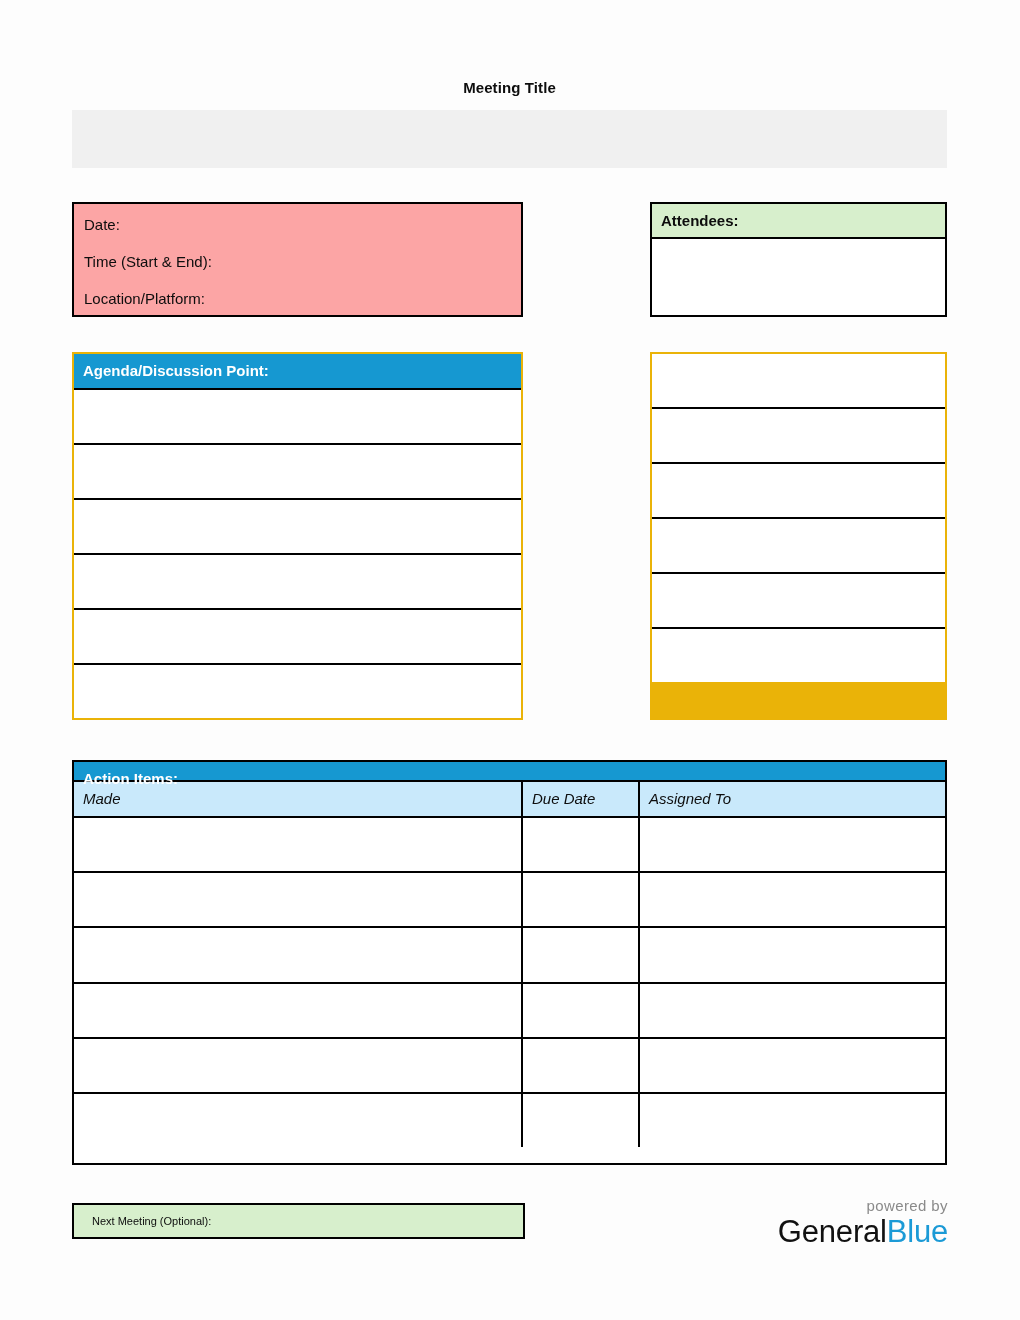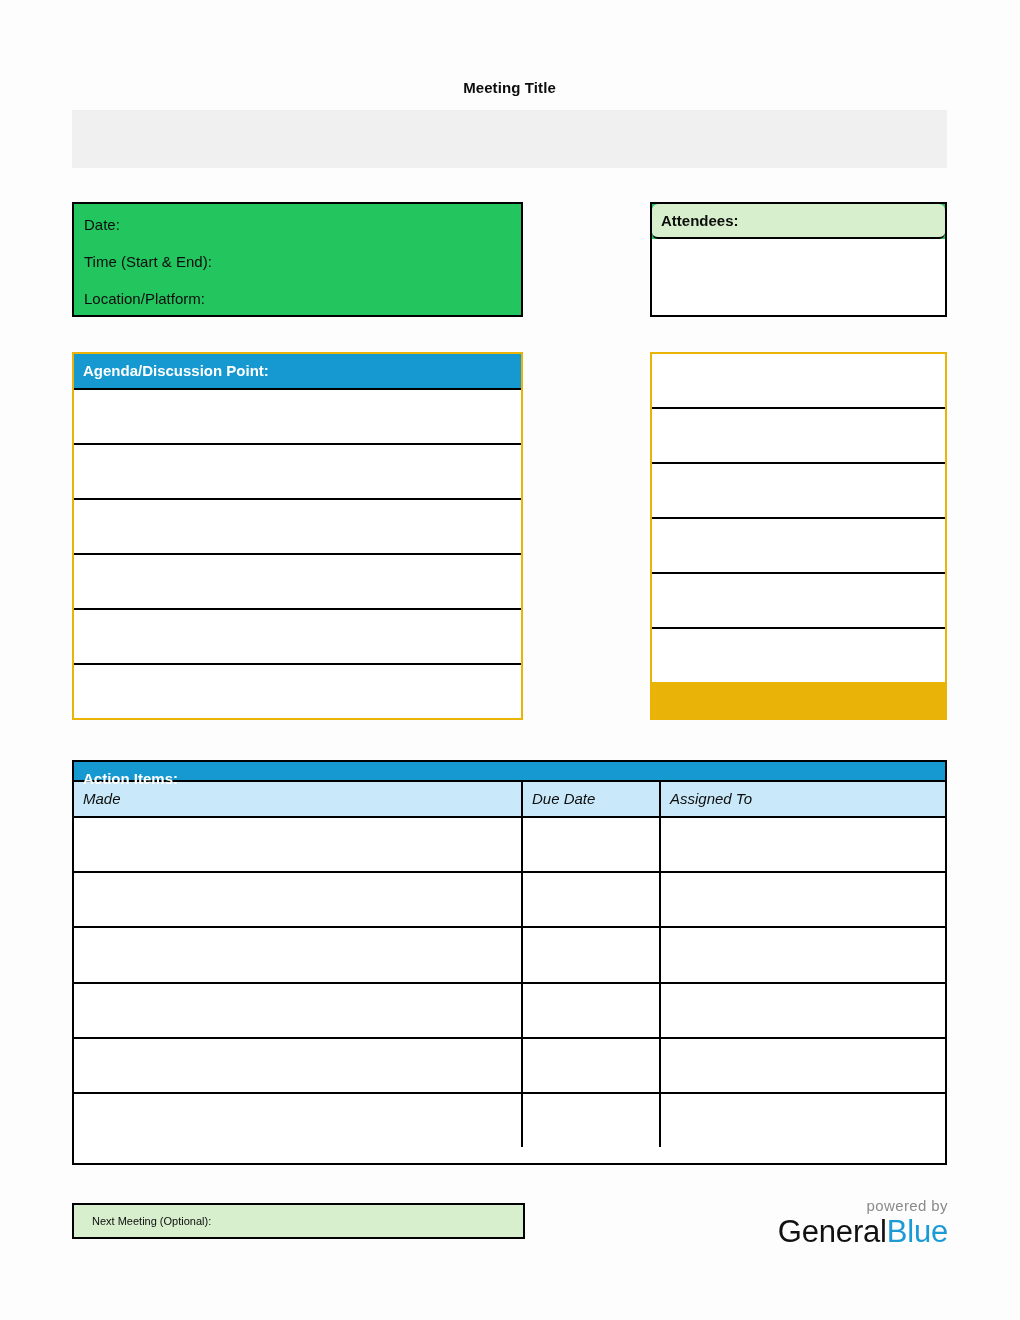--- a/index.html
+++ b/index.html
@@ -41,21 +41,21 @@
     top: 110px;
     width: 875px;
     height: 58px;
     background: #f0f0f0;
   }
 
   
   .box {
     position: absolute;
     border: 2px solid #000000;
-    background: #22c55e;
+    background: #fca5a5;
     box-sizing: border-box;
   }
 
   
   .info-box {
     left: 72px;
     top: 202px;
     width: 451px;
     height: 115px;
     padding: 12px 0 0 10px;
@@ -79,21 +79,20 @@
     flex-direction: column;
   }
   .attendees-head {
     background: #d7efcc;
     border-bottom: 2px solid #000000;
     font-size: 15px;
     font-weight: bold;
     padding: 8px 0 8px 9px;
     line-height: 17px;
     box-sizing: border-box;
-    border-radius: 6px;
   }
   .attendees-body {
     flex: 1;
     background: #ffffff;
   }
 
   
   .stack-table {
     position: absolute;
     border: 2px solid #eab308;
@@ -188,21 +187,21 @@
   }
   .action-row:last-child { border-bottom: none; }
   .action-row .cell {
     box-sizing: border-box;
     border-right: 2px solid #000000;
     background: #ffffff;
   }
   .action-row .cell:last-child { border-right: none; }
 
   .col-task { width: 449px; }
-  .col-due  { width: 138px; }
+  .col-due  { width: 117px; }
   .col-asg  { flex: 1; }
 
   
   .next-box {
     position: absolute;
     left: 72px;
     top: 1203px;
     width: 453px;
     height: 36px;
     border: 2px solid #000000;

